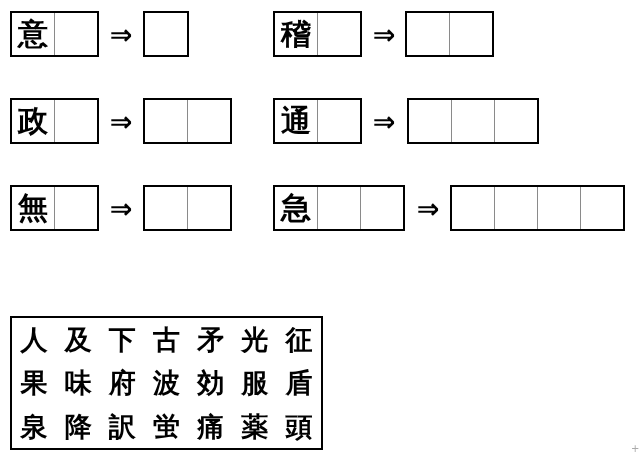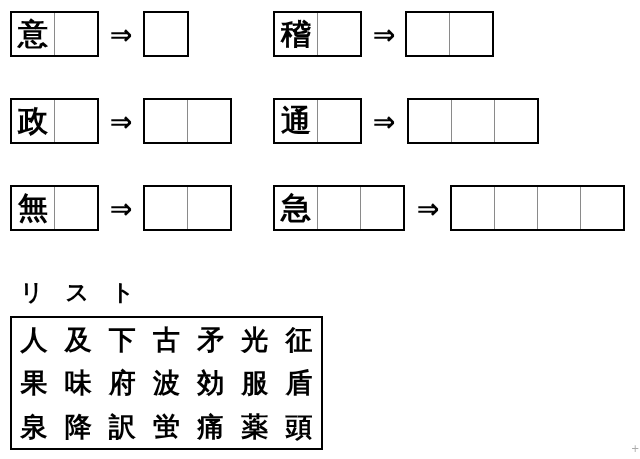--- a/index.html
+++ b/index.html
@@ -116,21 +116,20 @@
     <div class="kcell"></div>
   </div>
   <div class="arrow" style="left:428px;top:208px;">⇒</div>
   <div class="kbox" style="left:450px;top:185px;">
     <div class="kcell"></div>
     <div class="kcell"></div>
     <div class="kcell"></div>
     <div class="kcell"></div>
   </div>
 
-  <div class="list-label">リスト</div>
 
   <div class="list-box">
     <div class="list-cell">人</div>
     <div class="list-cell">及</div>
     <div class="list-cell">下</div>
     <div class="list-cell">古</div>
     <div class="list-cell">矛</div>
     <div class="list-cell">光</div>
     <div class="list-cell">征</div>
 

